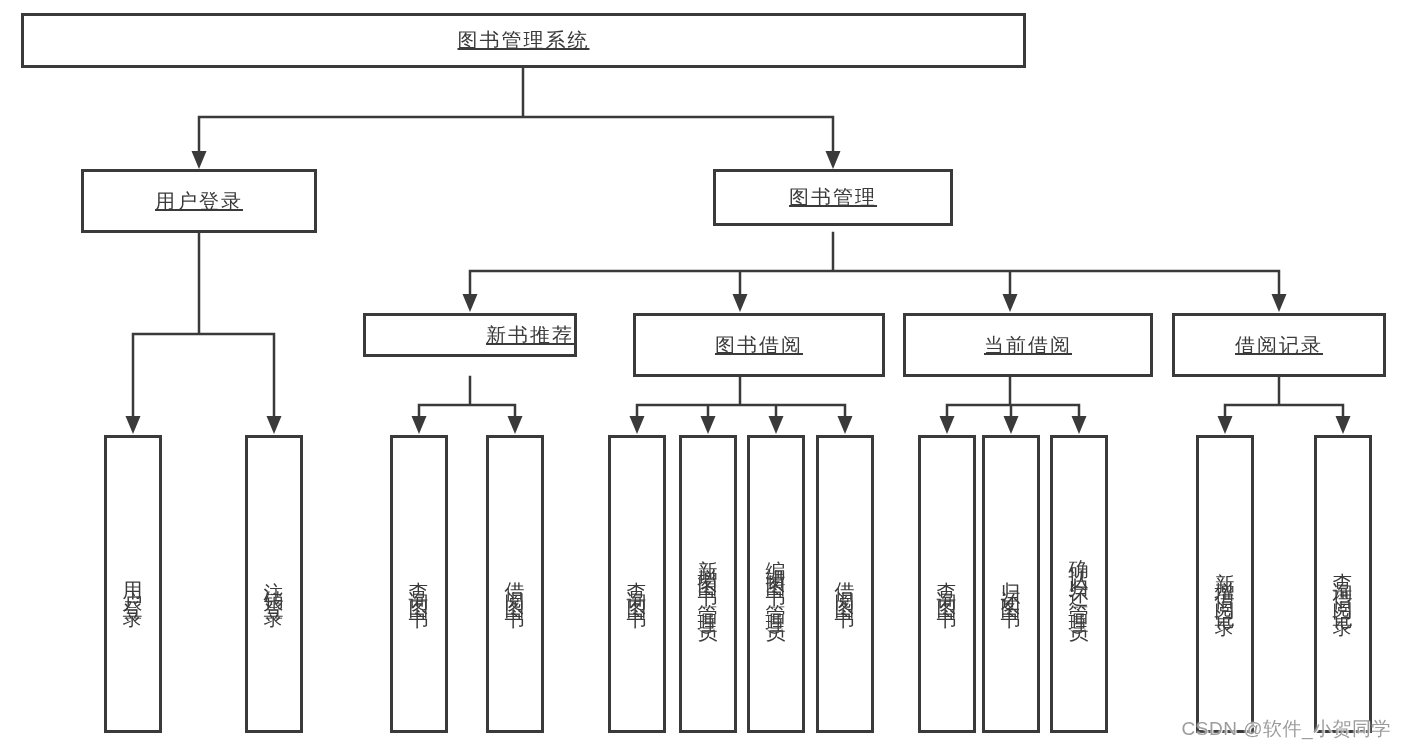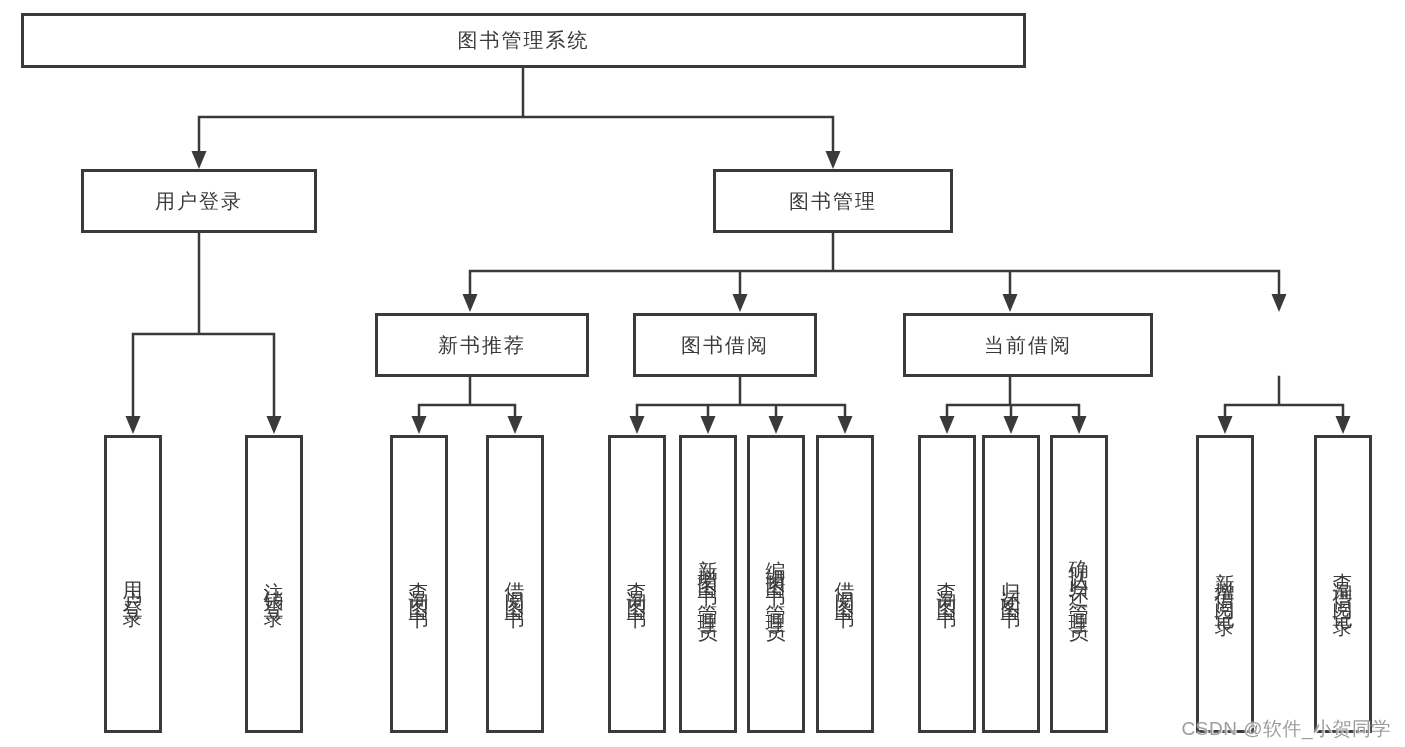--- a/index.html
+++ b/index.html
@@ -18,21 +18,21 @@
   .node {
     position: absolute;
     background: #ffffff;
     border: 3px solid var(--line, #3a3a3a);
     display: flex;
     align-items: center;
     justify-content: center;
     color: var(--text, #3a3a3a);
     font-size: 20px;
   }
-  .node.h span { letter-spacing: 2px; white-space: nowrap; }
+  .node.h span { letter-spacing: 2px; white-space: nowrap; text-decoration: underline; }
   .node.v span {
     writing-mode: vertical-rl;
     text-orientation: mixed;
     letter-spacing: 9px;
     line-height: 1;
     white-space: nowrap;
   }
   .watermark {
     position: absolute;
     right: 14px;
@@ -96,32 +96,35 @@
     </g>
   </svg>
 
   <div class="node h" style="left:21px; top:13px; width:1005px; height:55px;">
     <span>图书管理系统</span>
   </div>
 
   <div class="node h" style="left:81px; top:169px; width:236px; height:64px;">
     <span>用户登录</span>
   </div>
-  <div class="node h" style="left:713px; top:169px; width:240px; height:64px;">
+  <div class="node h" style="left:713px; top:169px; width:240px; height:57px;">
     <span>图书管理</span>
   </div>
 
-  <div class="node h" style="left:375px; top:313px; width:214px; height:64px;">
+  <div class="node h" style="left:363px; top:313px; width:214px; height:44px;justify-content:flex-end;">
     <span>新书推荐</span>
   </div>
-  <div class="node h" style="left:633px; top:313px; width:184px; height:64px;justify-content:center;">
+  <div class="node h" style="left:633px; top:313px; width:252px; height:64px;justify-content:center;">
     <span>图书借阅</span>
   </div>
   <div class="node h" style="left:903px; top:313px; width:250px; height:64px;">
     <span>当前借阅</span>
+  </div>
+  <div class="node h" style="left:1172px; top:313px; width:214px; height:64px;">
+    <span>借阅记录</span>
   </div>
 
   <div class="node v" style="left:104px; top:435px; width:58px; height:298px;">
     <span>用户登录</span>
   </div>
   <div class="node v" style="left:245px; top:435px; width:58px; height:298px;">
     <span>注销登录</span>
   </div>
 
   <div class="node v" style="left:390px; top:435px; width:58px; height:298px;">

